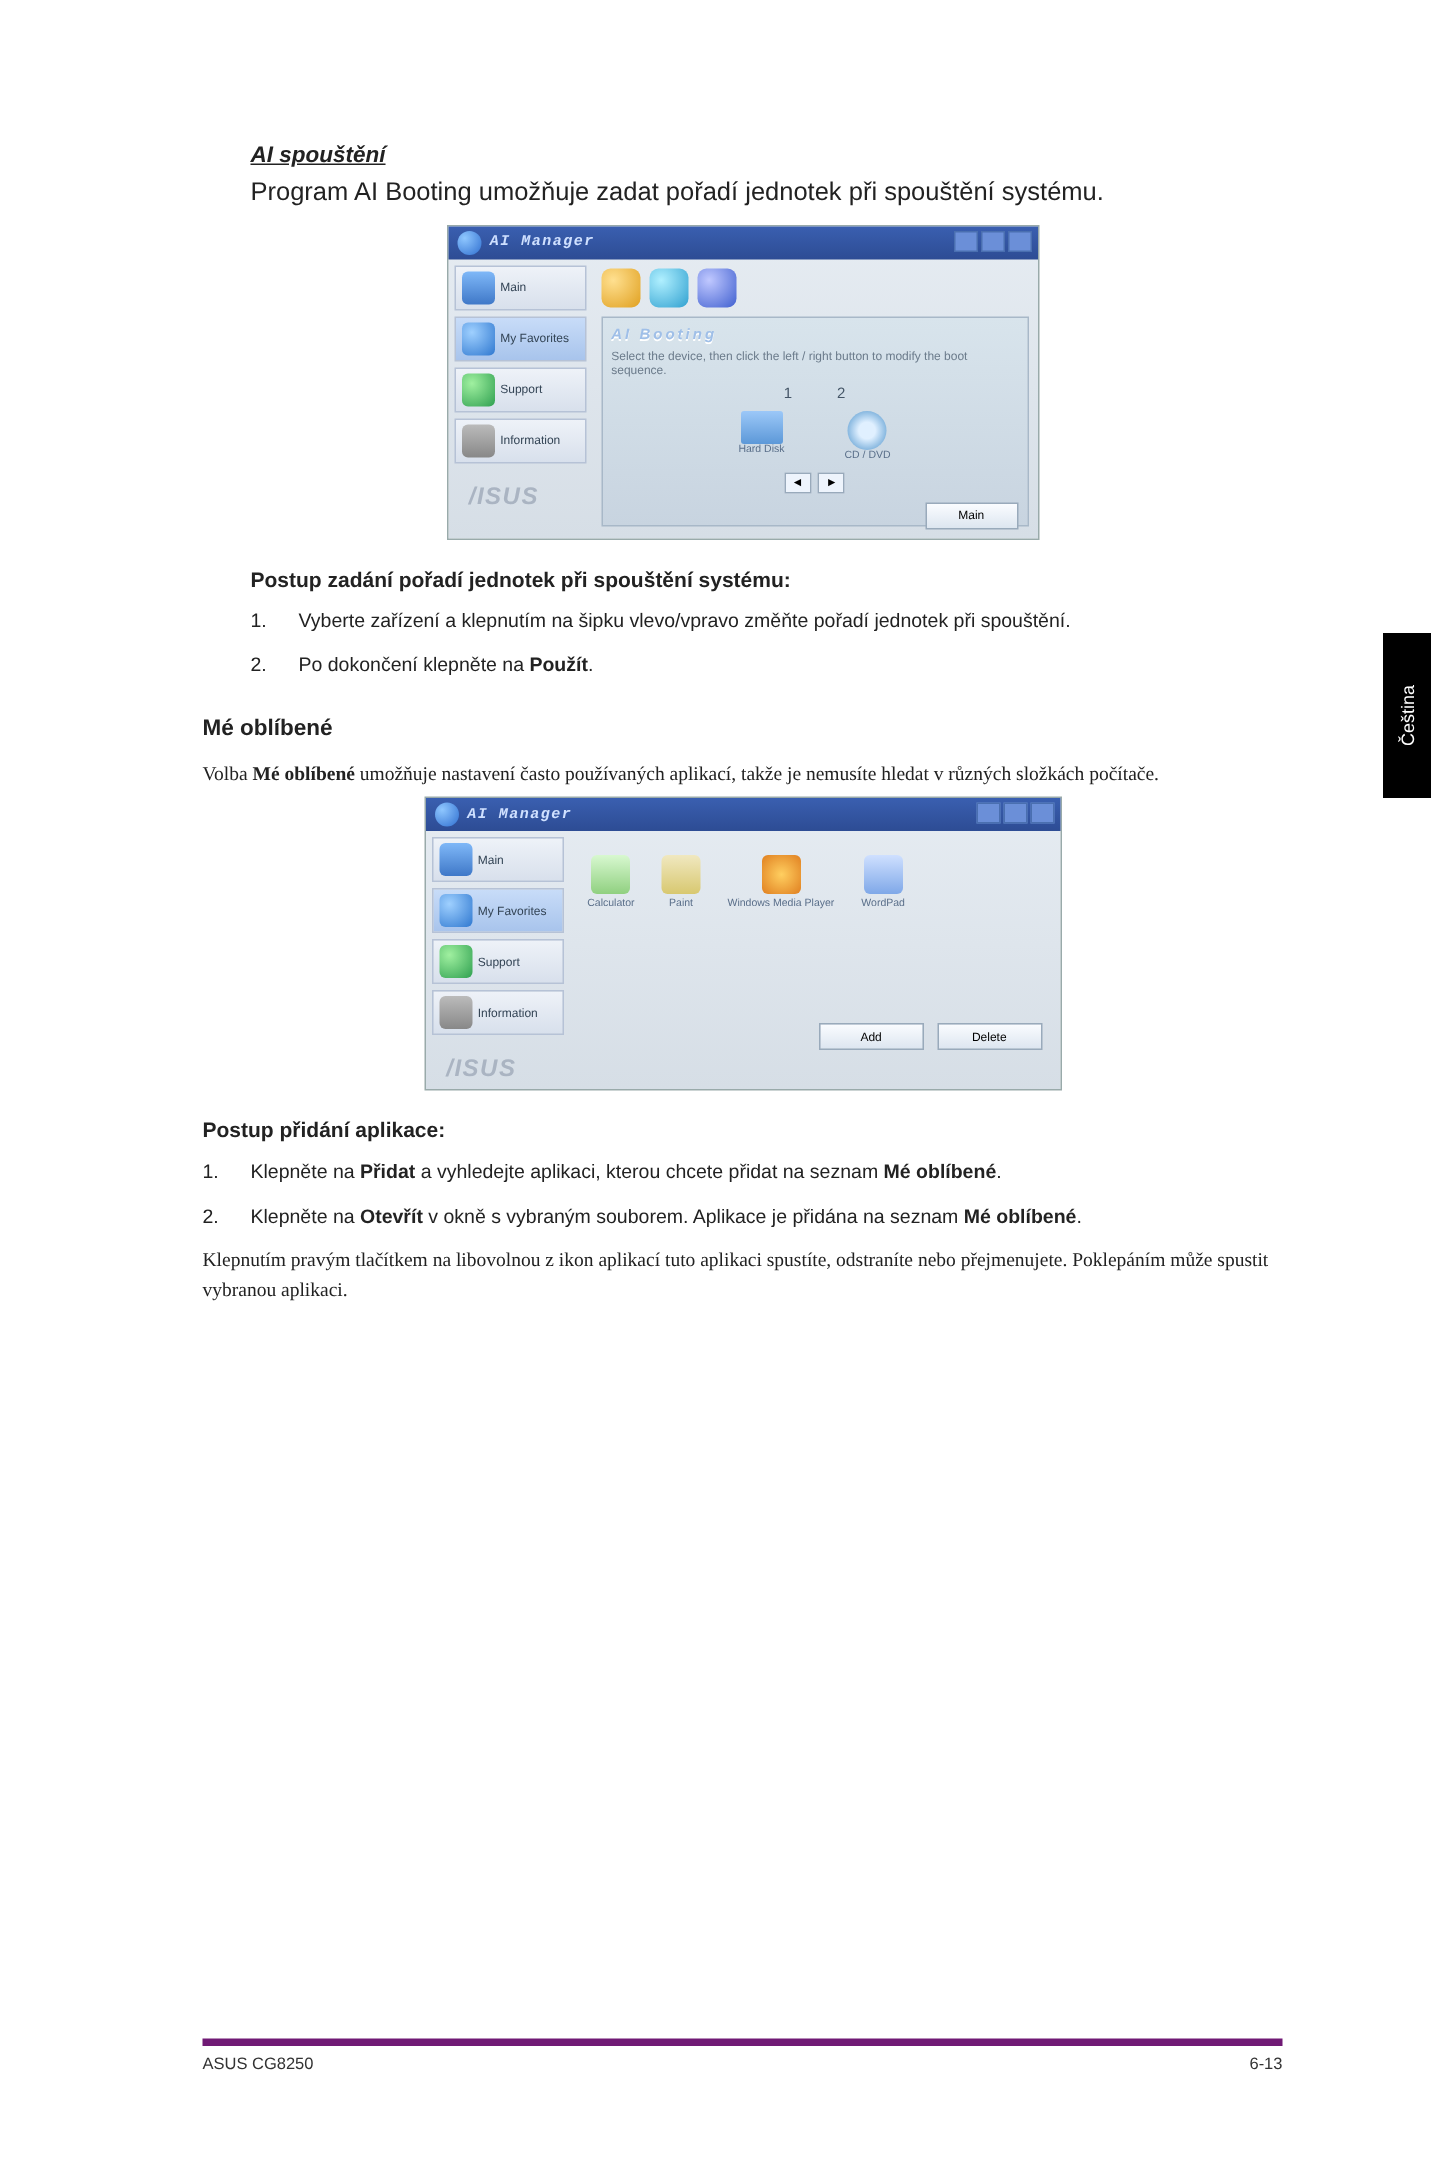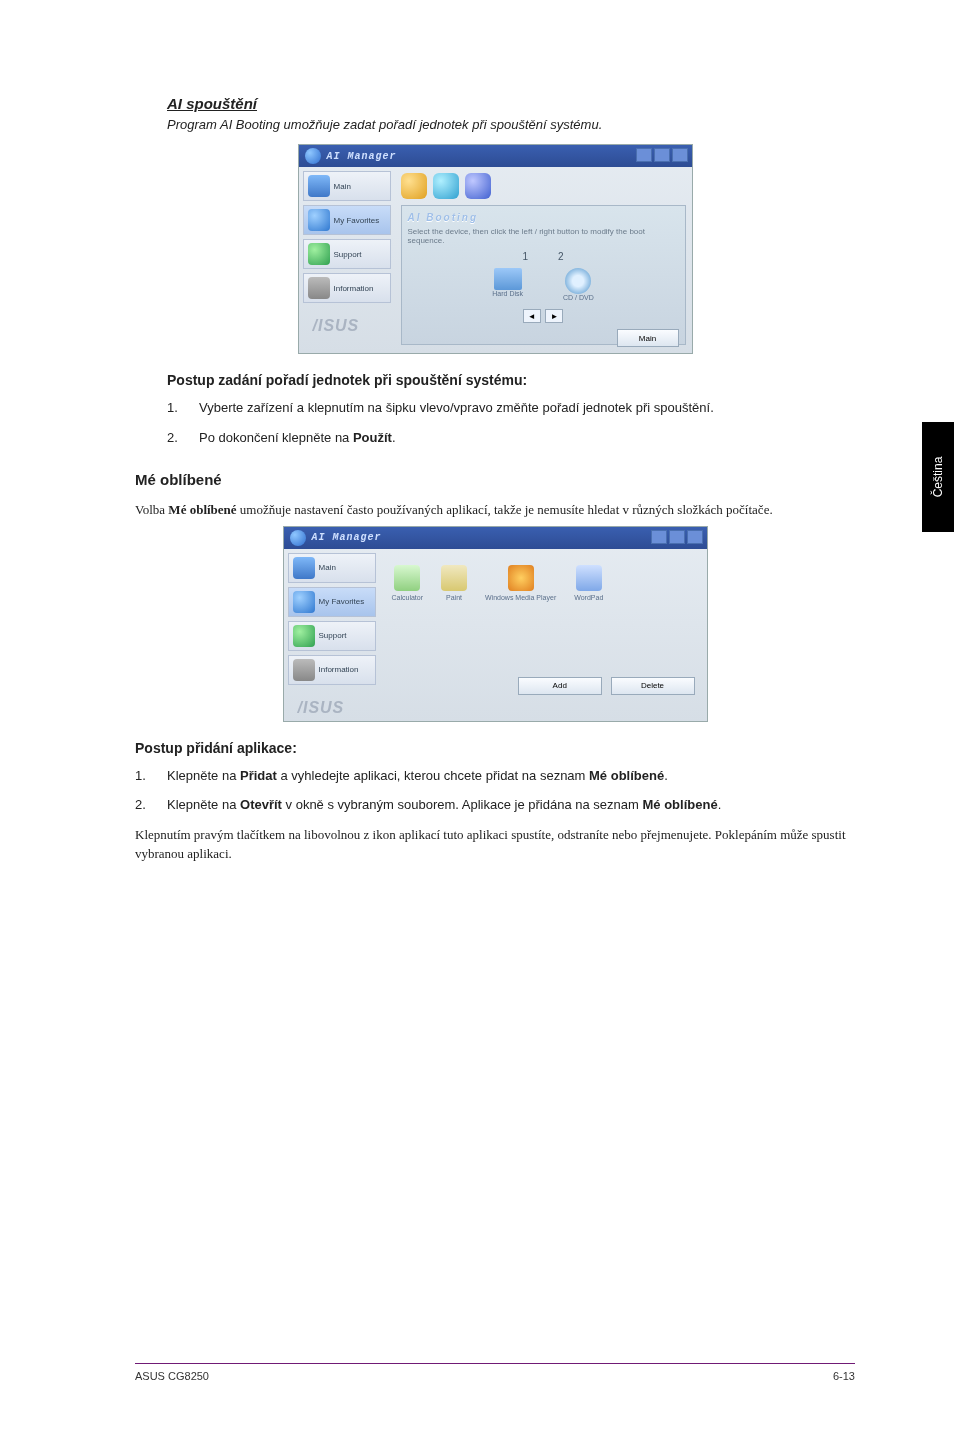--- a/index.html
+++ b/index.html
@@ -39,24 +39,23 @@
   }
 
   h3.underline {
     font-size: 15px;
     font-weight: bold;
     font-style: italic;
     text-decoration: underline;
     margin-bottom: 4px;
   }
   p.lead {
-    font-size: 13px;
+    font-size: 17px;
     margin-bottom: 10px;
     line-height: 1.4;
-    font-style: italic;
   }
   p.body {
     font-size: 13px;
     line-height: 1.5;
     font-family: Liberation Serif, serif;
   }
   strong { font-weight: bold; }
 
   .screenshot-frame {
     width: 395px;
@@ -172,39 +171,39 @@
   .screenshot-frame.two { width:425px; }
   .sf-apps { display:flex; gap:18px; padding:10px 6px;}
   .sf-app { display:flex; flex-direction:column; align-items:center; font-size:7px; color:#5a6f8a;}
   .sf-app-ico { width:26px; height:26px; border-radius:4px; margin-bottom:3px;}
   .sf-app-ico.calc { background:linear-gradient(#d8f8d0,#90d080);}
   .sf-app-ico.paint{ background:linear-gradient(#f0e8c0,#d8c870);}
   .sf-app-ico.wmp  { background:radial-gradient(circle,#ffcf60,#e07f20);}
   .sf-app-ico.wpad { background:linear-gradient(#cfe0ff,#7fa8e8);}
   .sf-bottom-btns { text-align:right; padding:6px;}
   .sf-bottom-btns button {
-    width:84px; height:18px; font-size:8px;
+    width:70px; height:18px; font-size:8px;
     background:linear-gradient(#fafcff,#dde6f0);
     border:1px solid #9ab; margin-left:6px;
   }
 
   h4 { font-size:14px; font-weight:bold; margin:6px 0 10px 0;}
   .indent { margin-left:32px; }
   ol.steps { list-style:none; margin-left:0; padding:0;}
   ol.steps li { display:flex; margin-bottom:10px; font-size:13px; line-height:1.5;}
   ol.steps li .num { width:32px; flex:0 0 32px;}
   ol.steps li .txt { flex:1;}
 
   h3.section {
     font-size:15px; font-weight:bold; margin:24px 0 12px 0;
   }
 
   .footer {
     position:absolute; left:135px; bottom:56px; width:720px;
-    border-top:1px solid #701a75;
+    border-top:5px solid #701a75;
     padding-top:6px;
     font-size:11px; color:#333;
     display:flex; justify-content:space-between;
   }
 </style>
 </head>
 <body>
 
 <div class="side-tab">
   <span>Čeština</span>

